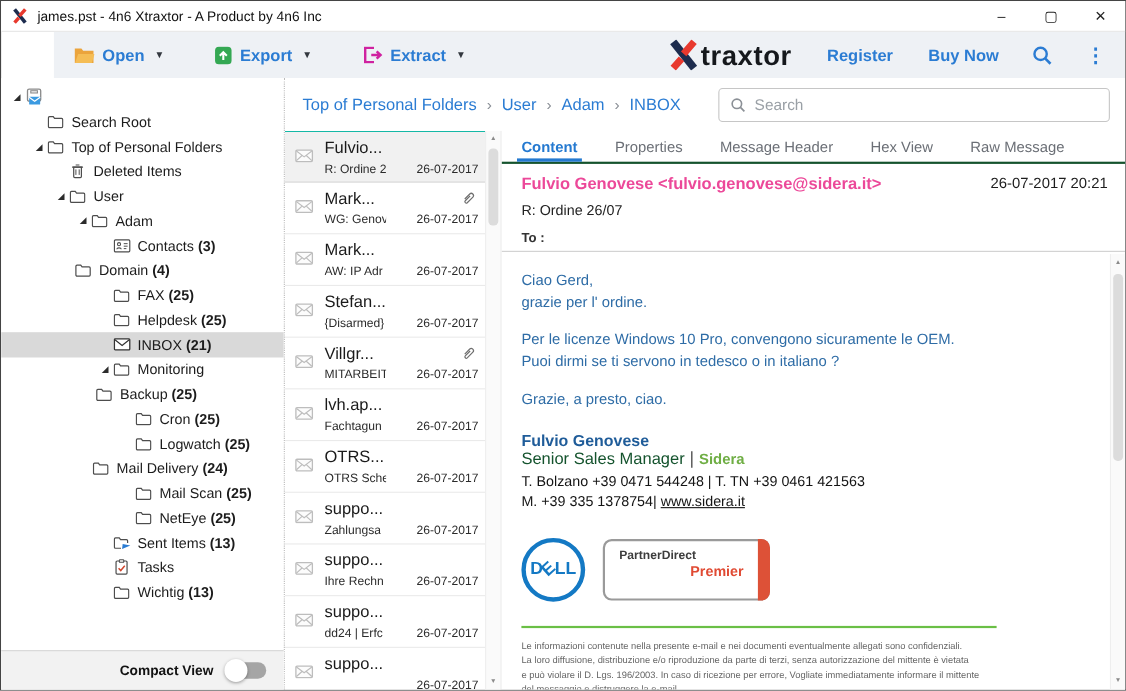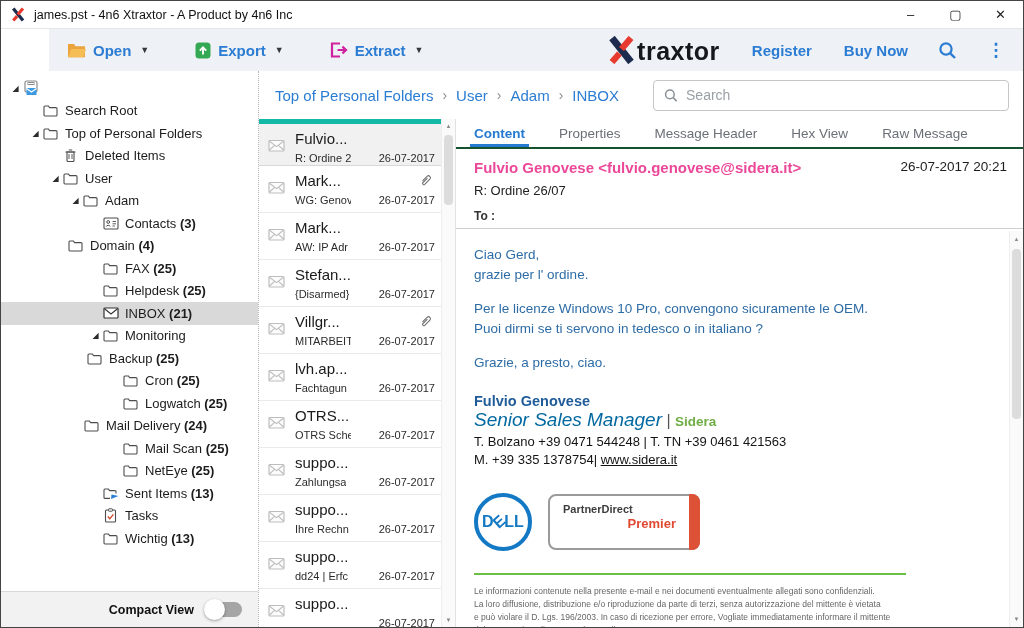--- a/index.html
+++ b/index.html
@@ -42,21 +42,21 @@
   .crumb { font-size:15px; color:#2b7cd3; cursor:pointer; white-space:nowrap; }
   .crumb-sep { font-size:14px; color:#8a8f96; margin:0 9px; }
   .searchbox { margin-left:auto; width:356px; height:31px; border:1px solid #c6c6c6; border-radius:4px; display:flex; align-items:center; padding:0 10px; background:#fff; }
   .searchbox input { border:none; outline:none; font-size:14px; color:#333; width:100%; margin-left:8px; font-family:"Liberation Sans", sans-serif; background:transparent; }
   .searchbox input::placeholder { color:#9aa0a6; }
 
   
   .listpane { position:absolute; left:258px; top:118px; width:197px; bottom:0; background:#fff; border-right:1px solid #e2e2e2; overflow:hidden; }
   .msg-rows { position:absolute; left:0; top:0; right:14px; bottom:0; overflow:hidden; }
   .msg-row { height:47px; border-bottom:1px solid #eaeaea; position:relative; padding:6px 6px 0 36px; cursor:pointer; }
-  .msg-row.selected { background:#f1f1f1; border-bottom:1px solid #d8d8d8; border-top:5px solid #14b8a6; }
+  .msg-row.selected { background:#f1f1f1; border-bottom:1px solid #d8d8d8; border-top:1px solid #14b8a6; }
   .msg-env { position:absolute; left:9px; top:15px; }
   .msg-sender { font-size:15px; color:#1a1a1a; line-height:1.25; }
   .msg-sub-row { display:flex; justify-content:space-between; margin-top:3px;gap:28px; }
   .msg-subject { font-size:11px; color:#2b2b2b; overflow:hidden; white-space:nowrap; max-width:68px; }
   .msg-date { font-size:11px; color:#2b2b2b; white-space:nowrap; }
   .msg-clip { position:absolute; right:8px; top:7px; }
   .vscroll { position:absolute; right:0; top:0; width:14px; bottom:0; background:#fafafa; border-left:1px solid #eee; }
   .vs-arrow { position:absolute; left:0; width:100%; text-align:center; font-size:6px; color:#8a8a8a; cursor:pointer; }
   .vs-thumb { position:absolute; left:2px; width:9px; background:#dcdcdc; border-radius:4px; cursor:pointer; }
 
@@ -68,21 +68,21 @@
   .tab.active::after { content:""; position:absolute; left:-4px; right:-4px; bottom:0; height:3px; background:#2479d0; }
   .mail-header { position:relative; padding:10px 18px 0 18px; height:80px; border-bottom:1px solid #cfcfcf; }
   .mh-from { font-size:15px; font-weight:700; color:#ec4899; }
   .mh-date { position:absolute; right:16px; top:10px; font-size:13.5px; color:#1d1d1d; }
   .mh-subject { font-size:13px; color:#222; margin-top:7px; }
   .mh-to { font-size:12px; font-weight:700; color:#333; margin-top:11px; }
   .mail-body { position:absolute; left:0; top:110px; right:14px; bottom:0; overflow:hidden; padding:16px 20px 0 18px; }
   .body-para { font-size:13.5px; line-height:1.45; margin-bottom:15px; }
   .sig { margin-top:20px; }
   .sig-name { font-size:14.5px; font-weight:700; color:#1f5c99; }
-  .sig-role { font-size:19px; font-style:italic; color:#0369a1; }
+  .sig-role { font-size:15px; color:#14532d; }
   .sig-pipe { color:#555; }
   .sig-company { font-size:13.5px; font-weight:700; }
   .sig-line { font-size:13px; color:#141414; margin-top:3px; }
   .sig-link { color:#141414; text-decoration:underline; cursor:pointer; }
   .dell-wrap { display:flex; align-items:center; margin-top:26px; }
   .dell-circle { width:58px; height:58px; border-radius:50%; border:4px solid #1479c4; display:flex; align-items:center; justify-content:center; }
   .dell-txt { font-size:16px; font-weight:700; color:#1479c4; letter-spacing:0px; }
   .dell-txt .tilt { display:inline-block; transform:rotate(-42deg); }
   .pd-badge { margin-left:16px; position:relative; width:152px; height:56px; border:2px solid #9a9a9a; border-radius:8px; background:#fff; padding:7px 20px 0 13px; }
   .pd-bar { position:absolute; right:-2px; top:-2px; bottom:-2px; width:11px; background:#dd5137; border-radius:0 8px 8px 0; }

